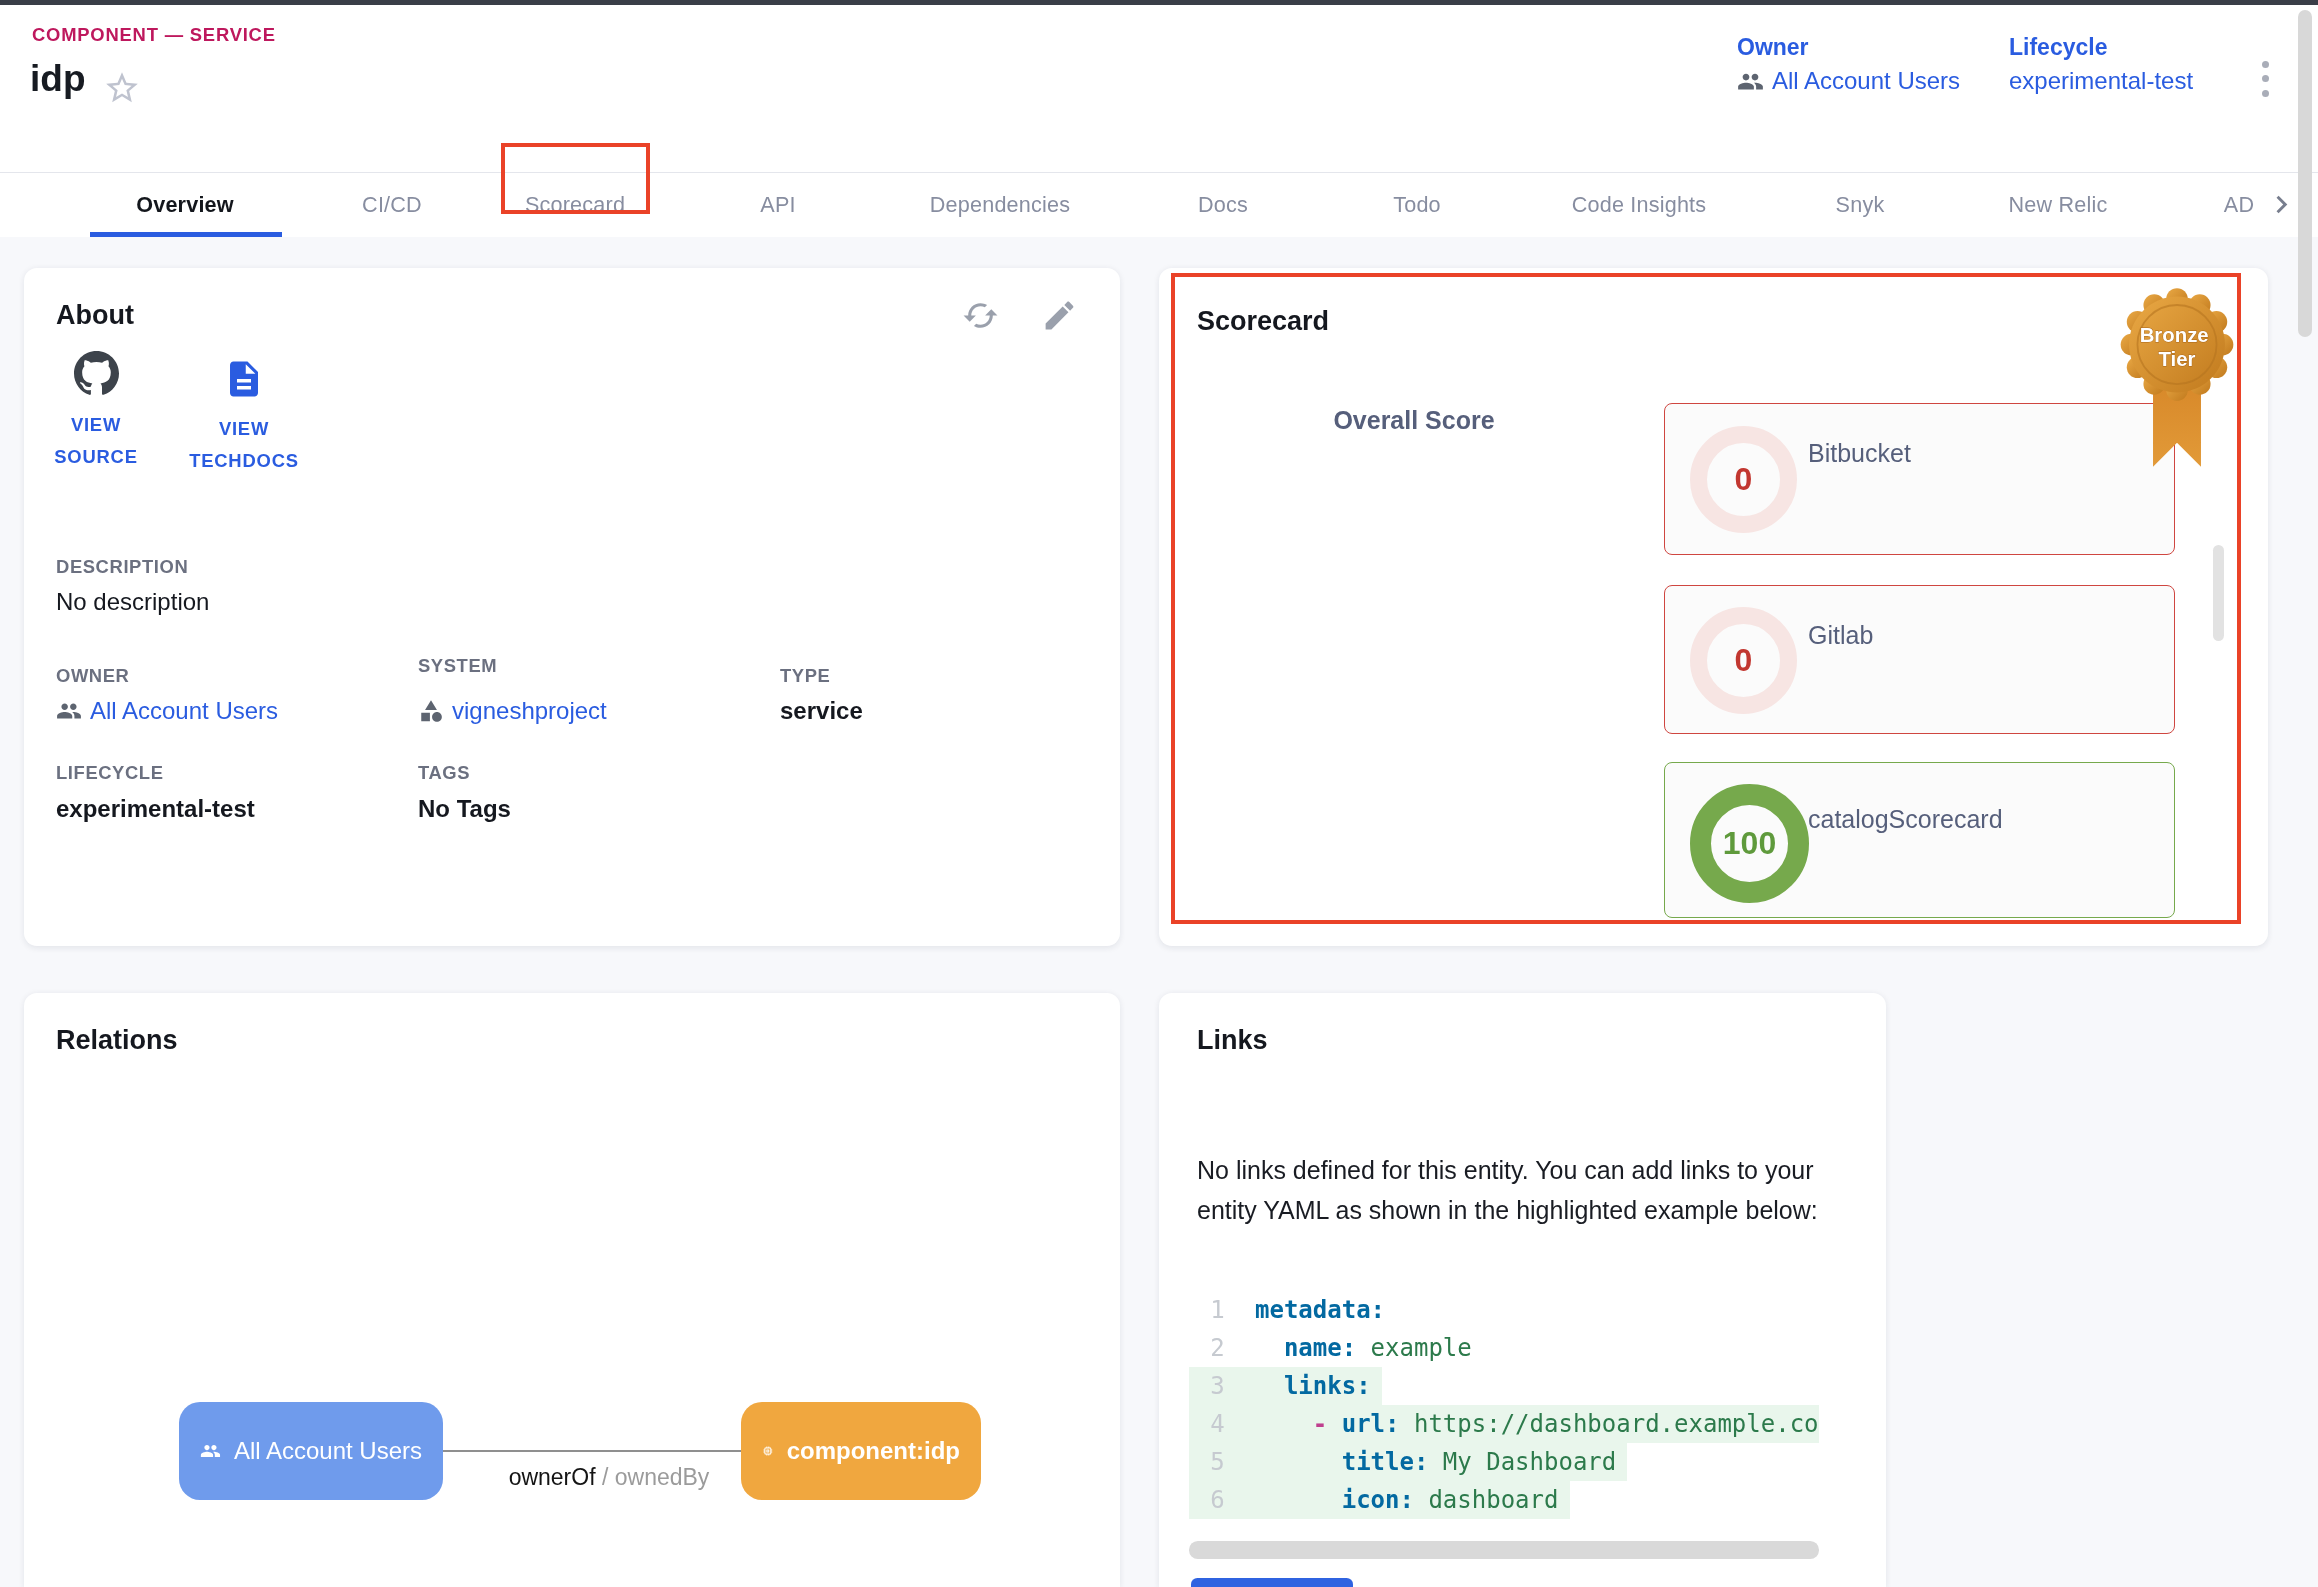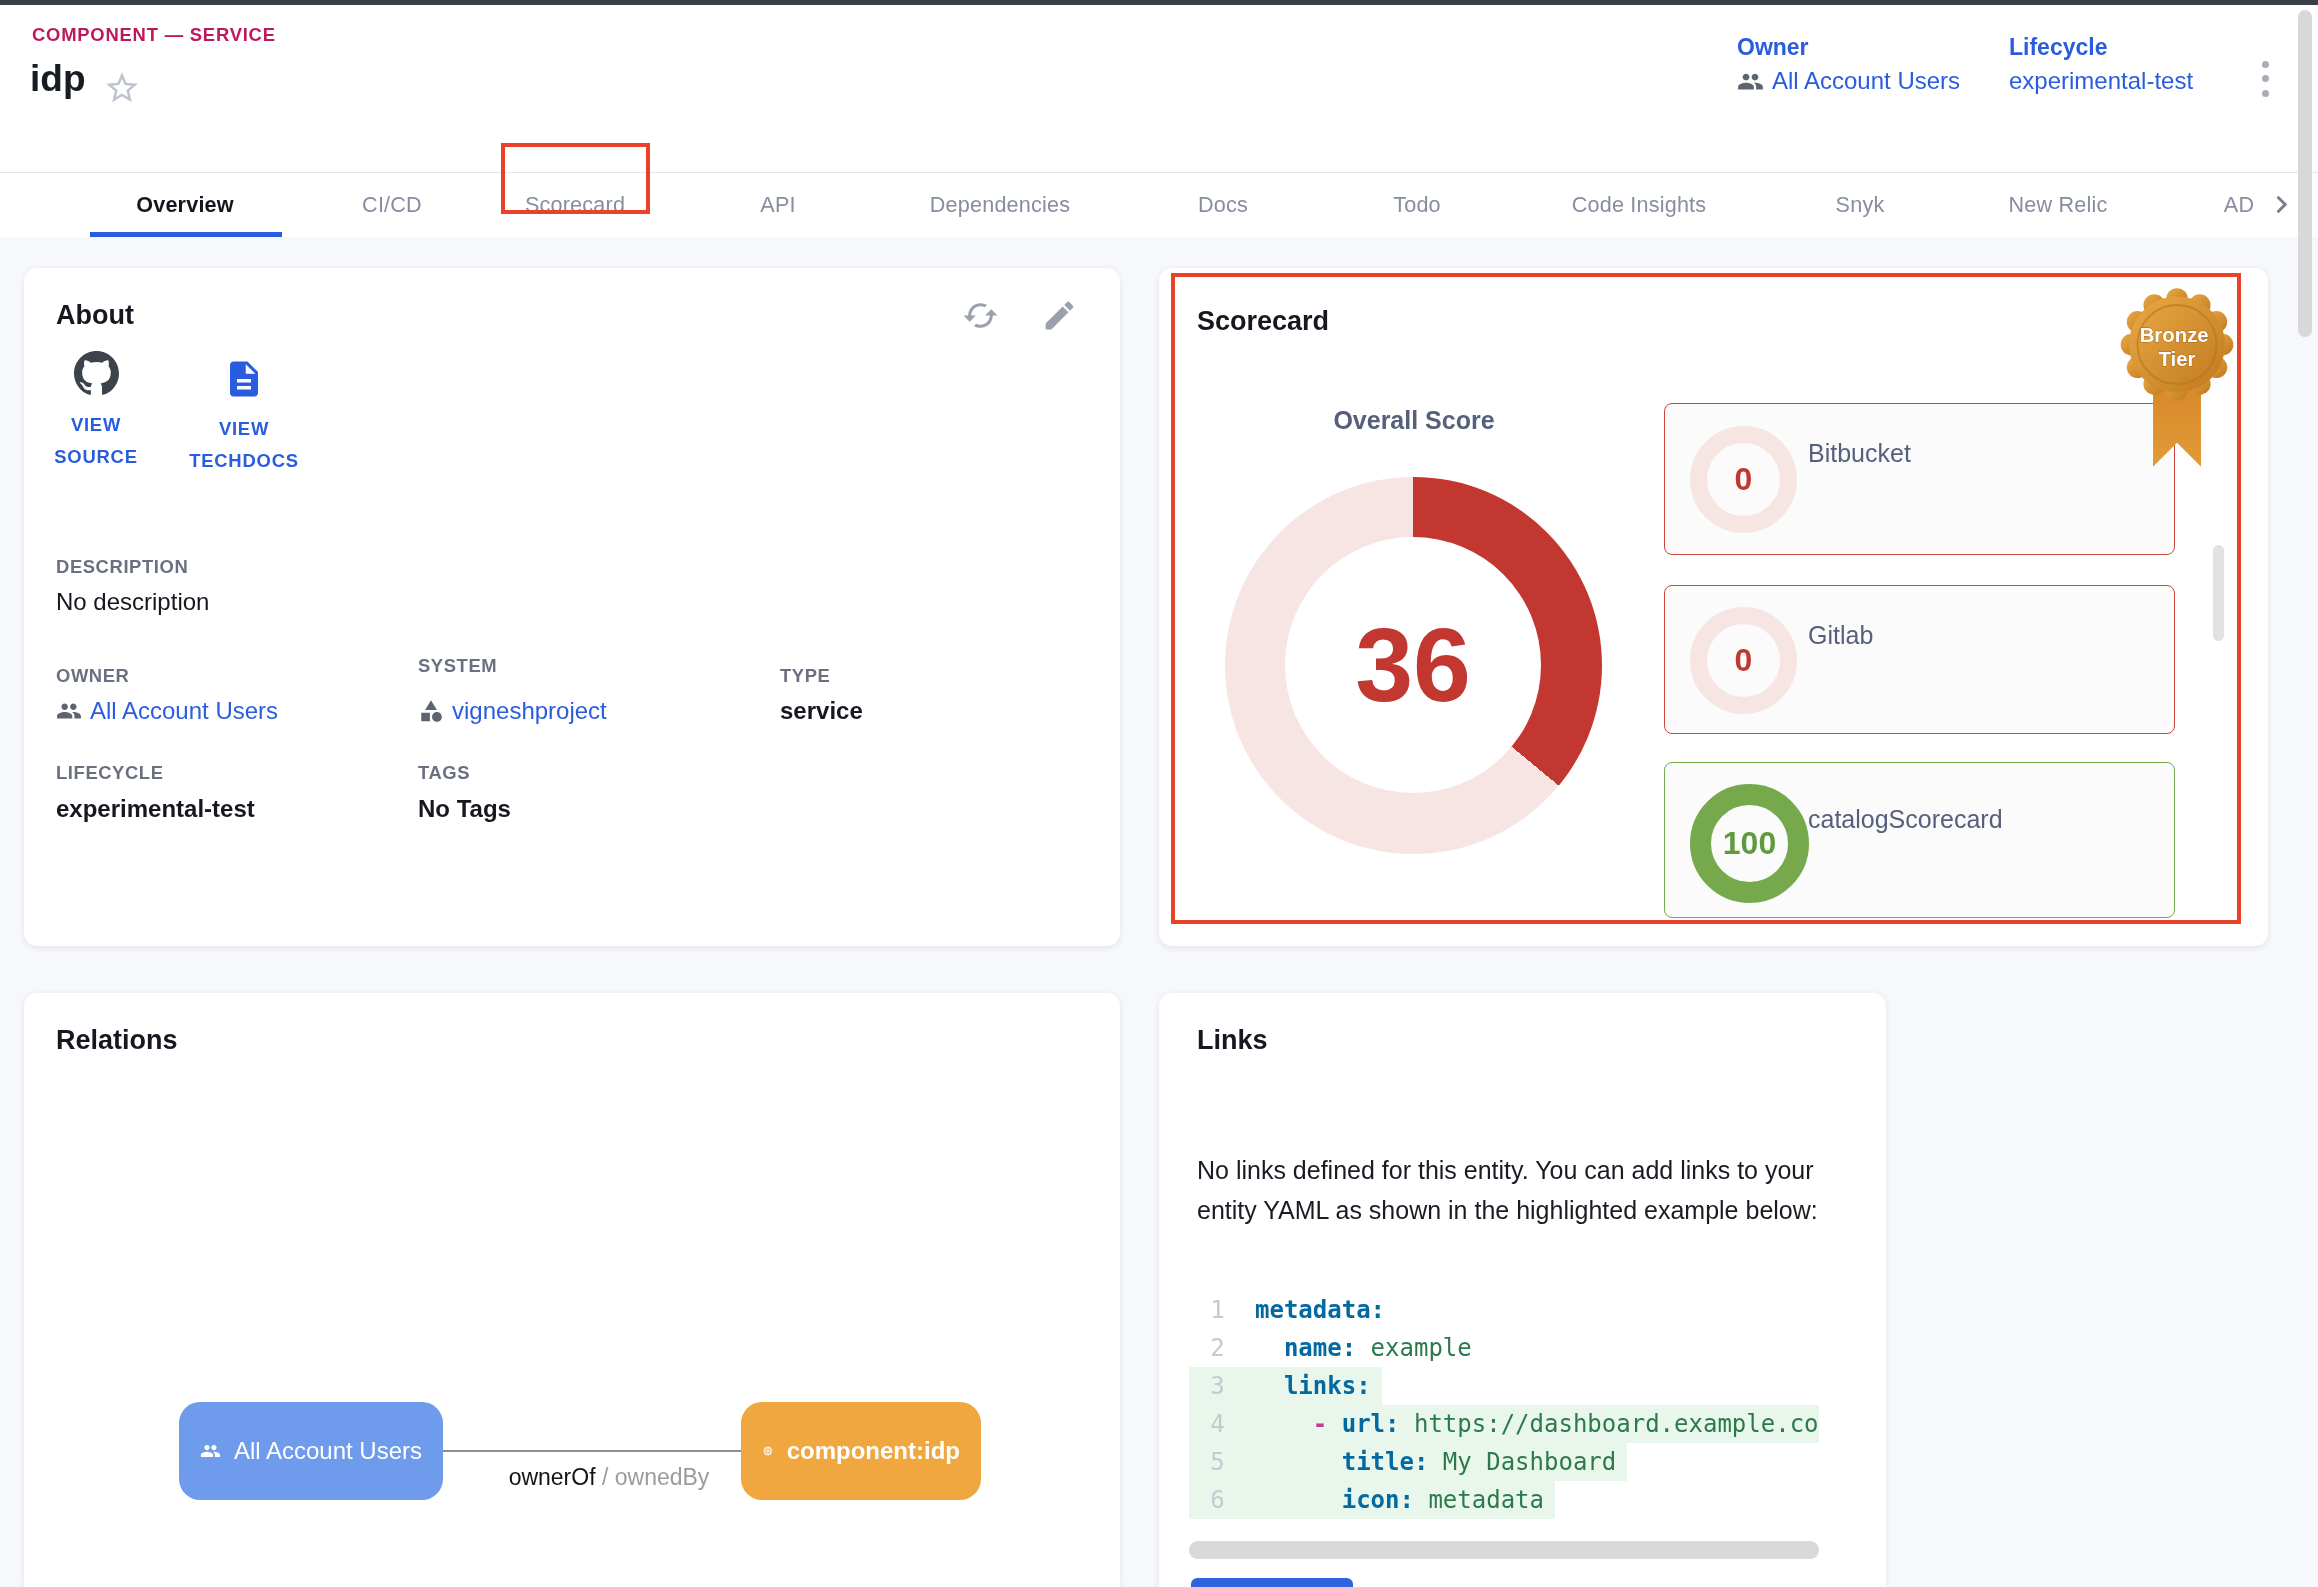--- a/index.html
+++ b/index.html
@@ -256,25 +256,20 @@
       </g>
       <circle cx="50" cy="48" r="40" fill="url(#bz)"></circle>
       <circle cx="50" cy="48" r="33" fill="none" stroke="#b5741f" stroke-width="1.5" opacity="0.6"></circle>
       <text x="50" y="46" text-anchor="middle" font-size="17" font-weight="700" fill="#ffffff" stroke="#a9671b" stroke-width="0.7" style="paint-order:stroke;font-family:'Liberation Sans',sans-serif;">
         <tspan x="50" y="46">Bronze</tspan>
         <tspan x="50" y="66">Tier</tspan>
       </text>
     </svg>
 
     <div class="sc-overall-label">Overall Score</div>
-    <div class="donut" style="background: conic-gradient(var(--score-low) 0 36%, var(--score-track) 36% 100%);">
-      <div class="donut-hole">
-        <span class="donut-num">36</span>
-      </div>
-    </div>
 
     <div class="sc-item" style="top:135px;height:152px;">
       <span class="sc-ring" style="width:107px;height:107px;top:22.4px;">
         <span class="num">0</span>
       </span>
       <span class="sc-item-label">Bitbucket</span>
     </div>
 
     <div class="sc-item" style="top:317px;height:149px;">
       <span class="sc-ring" style="width:107px;height:107px;top:21px;">
@@ -336,21 +331,21 @@
       <div class="code-row hl">
         <span class="ln">3</span><span class="code-content"><span class="tok-d"></span><span class="tok-k">  links:</span><span class="tok-v"></span></span>
       </div>
       <div class="code-row hl">
         <span class="ln">4</span><span class="code-content"><span class="tok-d">    - </span><span class="tok-k">url: </span><span class="tok-v">https://dashboard.example.co</span></span>
       </div>
       <div class="code-row hl">
         <span class="ln">5</span><span class="code-content"><span class="tok-d"></span><span class="tok-k">      title: </span><span class="tok-v">My Dashboard</span></span>
       </div>
       <div class="code-row hl">
-        <span class="ln">6</span><span class="code-content"><span class="tok-d"></span><span class="tok-k">      icon: </span><span class="tok-v">metadata</span></span>
+        <span class="ln">6</span><span class="code-content"><span class="tok-d"></span><span class="tok-k">      icon: </span><span class="tok-v">dashboard</span></span>
       </div>
     </div>
 
     <div class="h-scrollbar"></div>
     <button class="footer-btn"></button>
   </div>
 
   <div class="page-scrollbar"></div>
 </div>
 

